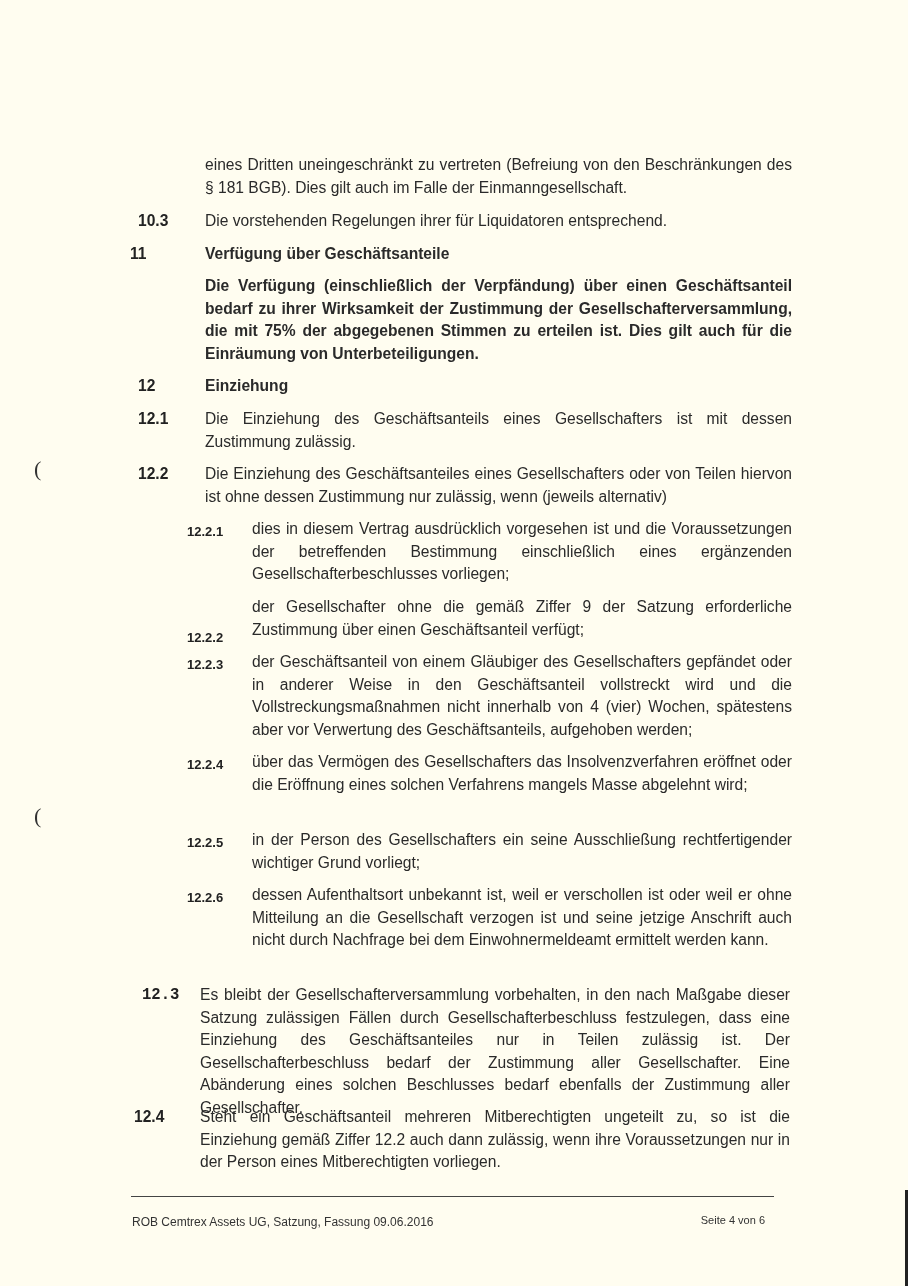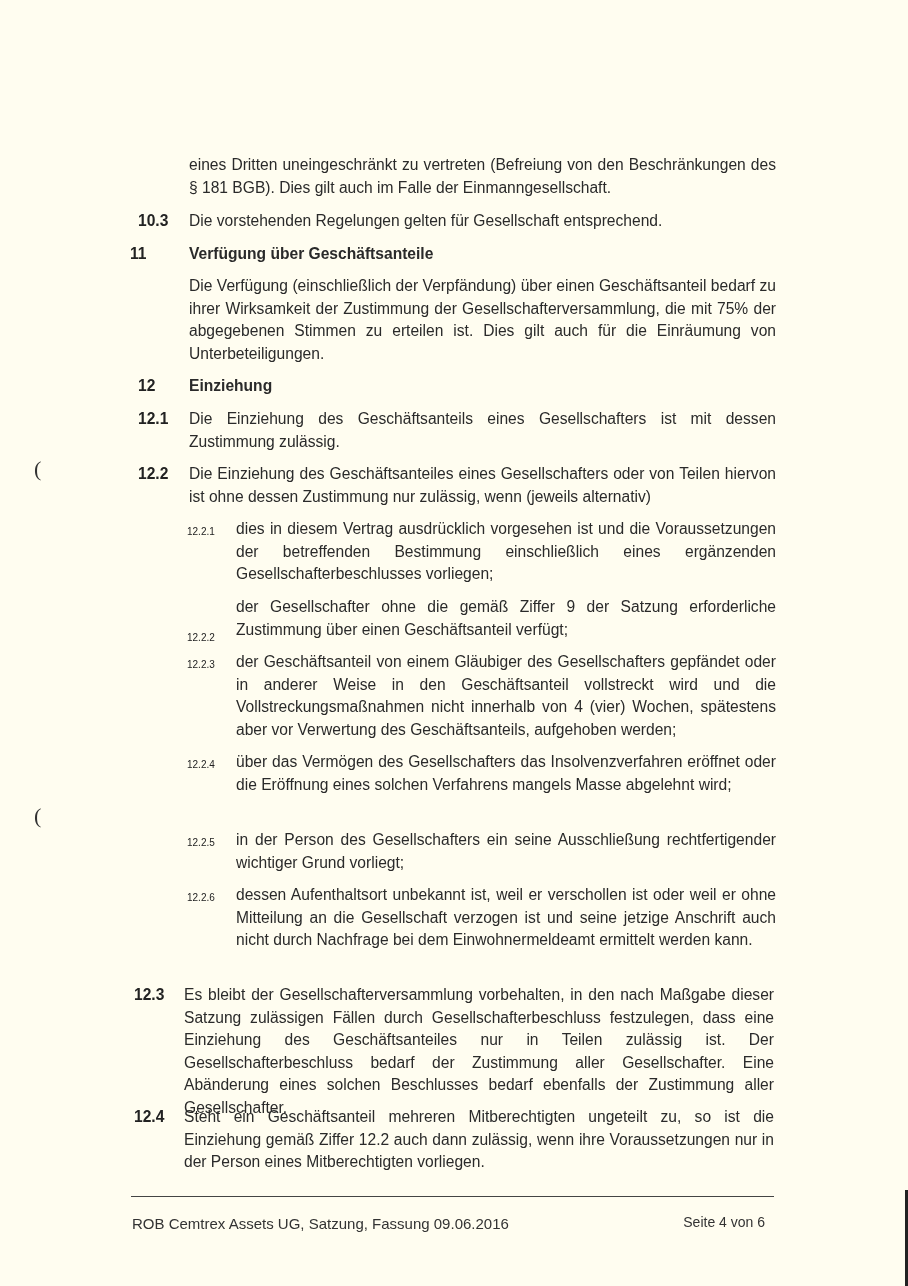--- a/index.html
+++ b/index.html
@@ -20,62 +20,62 @@
   }
   .page { position: absolute; left: 0; top: 0; width: 908px; }
   .row {
     position: absolute; left: 0; width: 908px;
     font-size: 15.6px; line-height: 22.6px;
   }
   .num {
     position: absolute; font-weight: bold; color: #222;
   }
   .txt {
-    position: absolute; text-align: justify;
+    position: absolute; text-align: justify; margin-left: 16px;
   }
   .txt.last-line-left { text-align-last: left; }
   .heading { font-weight: bold; }
   .subnum {
-    position: absolute; font-weight: normal; font-size: 10px; color: #222;
+    position: absolute; font-weight: bold; font-size: 13px; color: #222;
   }
   .footer-line {
     position: absolute; left: 131px; top: 1196px; width: 643px; height: 1px;
     background: #444;
   }
   .footer-left {
-    position: absolute; left: 132px; top: 1215px; font-size: 15px; color: #333;
+    position: absolute; left: 132px; top: 1215px; font-size: 12px; color: #333;
   }
   .footer-right {
-    position: absolute; right: 143px; top: 1214px; font-size: 14px; color: #333;
+    position: absolute; right: 143px; top: 1214px; font-size: 11px; color: #333;
   }
 </style>
 </head>
 <body>
 
 <div class="page">
 
   <span class="mark" style="left:34px; top:456px;">(</span>
   <span class="mark" style="left:34px; top:803px;">(</span>
 
   <div class="row" style="top:154px;">
     <div class="txt last-line-left" style="left:189px; width:587px;">eines Dritten uneingeschränkt zu vertreten (Befreiung von den Beschränkungen des § 181 BGB). Dies gilt auch im Falle der Einmanngesellschaft.</div>
   </div>
 
   <div class="row" style="top:210px;">
     <span class="num" style="left:138px;">10.3</span>
-    <div class="txt last-line-left" style="left:189px; width:587px;">Die vorstehenden Regelungen gelten für Gesellschaft entsprechend.</div>
+    <div class="txt last-line-left" style="left:189px; width:587px;">Die vorstehenden Regelungen ihrer für Liquidatoren entsprechend.</div>
   </div>
 
   <div class="row" style="top:243px;">
     <span class="num" style="left:130px;">11</span>
     <div class="txt heading" style="left:189px; width:587px;">Verfügung über Geschäftsanteile</div>
   </div>
 
   <div class="row" style="top:275px;">
-    <div class="txt last-line-left" style="left:189px; width:587px;">Die Verfügung (einschließlich der Verpfändung) über einen Geschäftsanteil bedarf zu ihrer Wirksamkeit der Zustimmung der Gesellschafterversammlung, die mit 75% der abgegebenen Stimmen zu erteilen ist. Dies gilt auch für die Einräumung von Unterbeteiligungen.</div>
+    <div class="txt last-line-left" style="left:189px; width:587px;font-weight:bold;">Die Verfügung (einschließlich der Verpfändung) über einen Geschäftsanteil bedarf zu ihrer Wirksamkeit der Zustimmung der Gesellschafterversammlung, die mit 75% der abgegebenen Stimmen zu erteilen ist. Dies gilt auch für die Einräumung von Unterbeteiligungen.</div>
   </div>
 
   <div class="row" style="top:375px;">
     <span class="num" style="left:138px;">12</span>
     <div class="txt heading" style="left:189px; width:587px;">Einziehung</div>
   </div>
 
   <div class="row" style="top:408px;">
     <span class="num" style="left:138px;">12.1</span>
     <div class="txt last-line-left" style="left:189px; width:587px;">Die Einziehung des Geschäftsanteils eines Gesellschafters ist mit dessen Zustimmung zulässig.</div>
@@ -110,21 +110,21 @@
     <span class="subnum" style="left:187px; top:3px;">12.2.5</span>
     <div class="txt last-line-left" style="left:236px; width:540px;">in der Person des Gesellschafters ein seine Ausschließung rechtfertigender wichtiger Grund vorliegt;</div>
   </div>
 
   <div class="row" style="top:884px;">
     <span class="subnum" style="left:187px; top:3px;">12.2.6</span>
     <div class="txt last-line-left" style="left:236px; width:540px;">dessen Aufenthaltsort unbekannt ist, weil er verschollen ist oder weil er ohne Mitteilung an die Gesellschaft verzogen ist und seine jetzige Anschrift auch nicht durch Nachfrage bei dem Einwohnermeldeamt ermittelt werden kann.</div>
   </div>
 
   <div class="row" style="top:984px;">
-    <span class="num" style="left:134px;">12.3</span>
+    <span class="num" style="left:142px;font-family:Liberation Mono, monospace;">12.3</span>
     <div class="txt last-line-left" style="left:184px; width:590px;">Es bleibt der Gesellschafterversammlung vorbehalten, in den nach Maßgabe dieser Satzung zulässigen Fällen durch Gesellschafterbeschluss festzulegen, dass eine Einziehung des Geschäftsanteiles nur in Teilen zulässig ist. Der Gesellschafterbeschluss bedarf der Zustimmung aller Gesellschafter. Eine Abänderung eines solchen Beschlusses bedarf ebenfalls der Zustimmung aller Gesellschafter.</div>
   </div>
 
   <div class="row" style="top:1106px;">
     <span class="num" style="left:134px;">12.4</span>
     <div class="txt last-line-left" style="left:184px; width:590px;">Steht ein Geschäftsanteil mehreren Mitberechtigten ungeteilt zu, so ist die Einziehung gemäß Ziffer 12.2 auch dann zulässig, wenn ihre Voraussetzungen nur in der Person eines Mitberechtigten vorliegen.</div>
   </div>
 
   <div class="footer-line"></div>
   <div class="footer-left">ROB Cemtrex Assets UG, Satzung, Fassung 09.06.2016</div>

